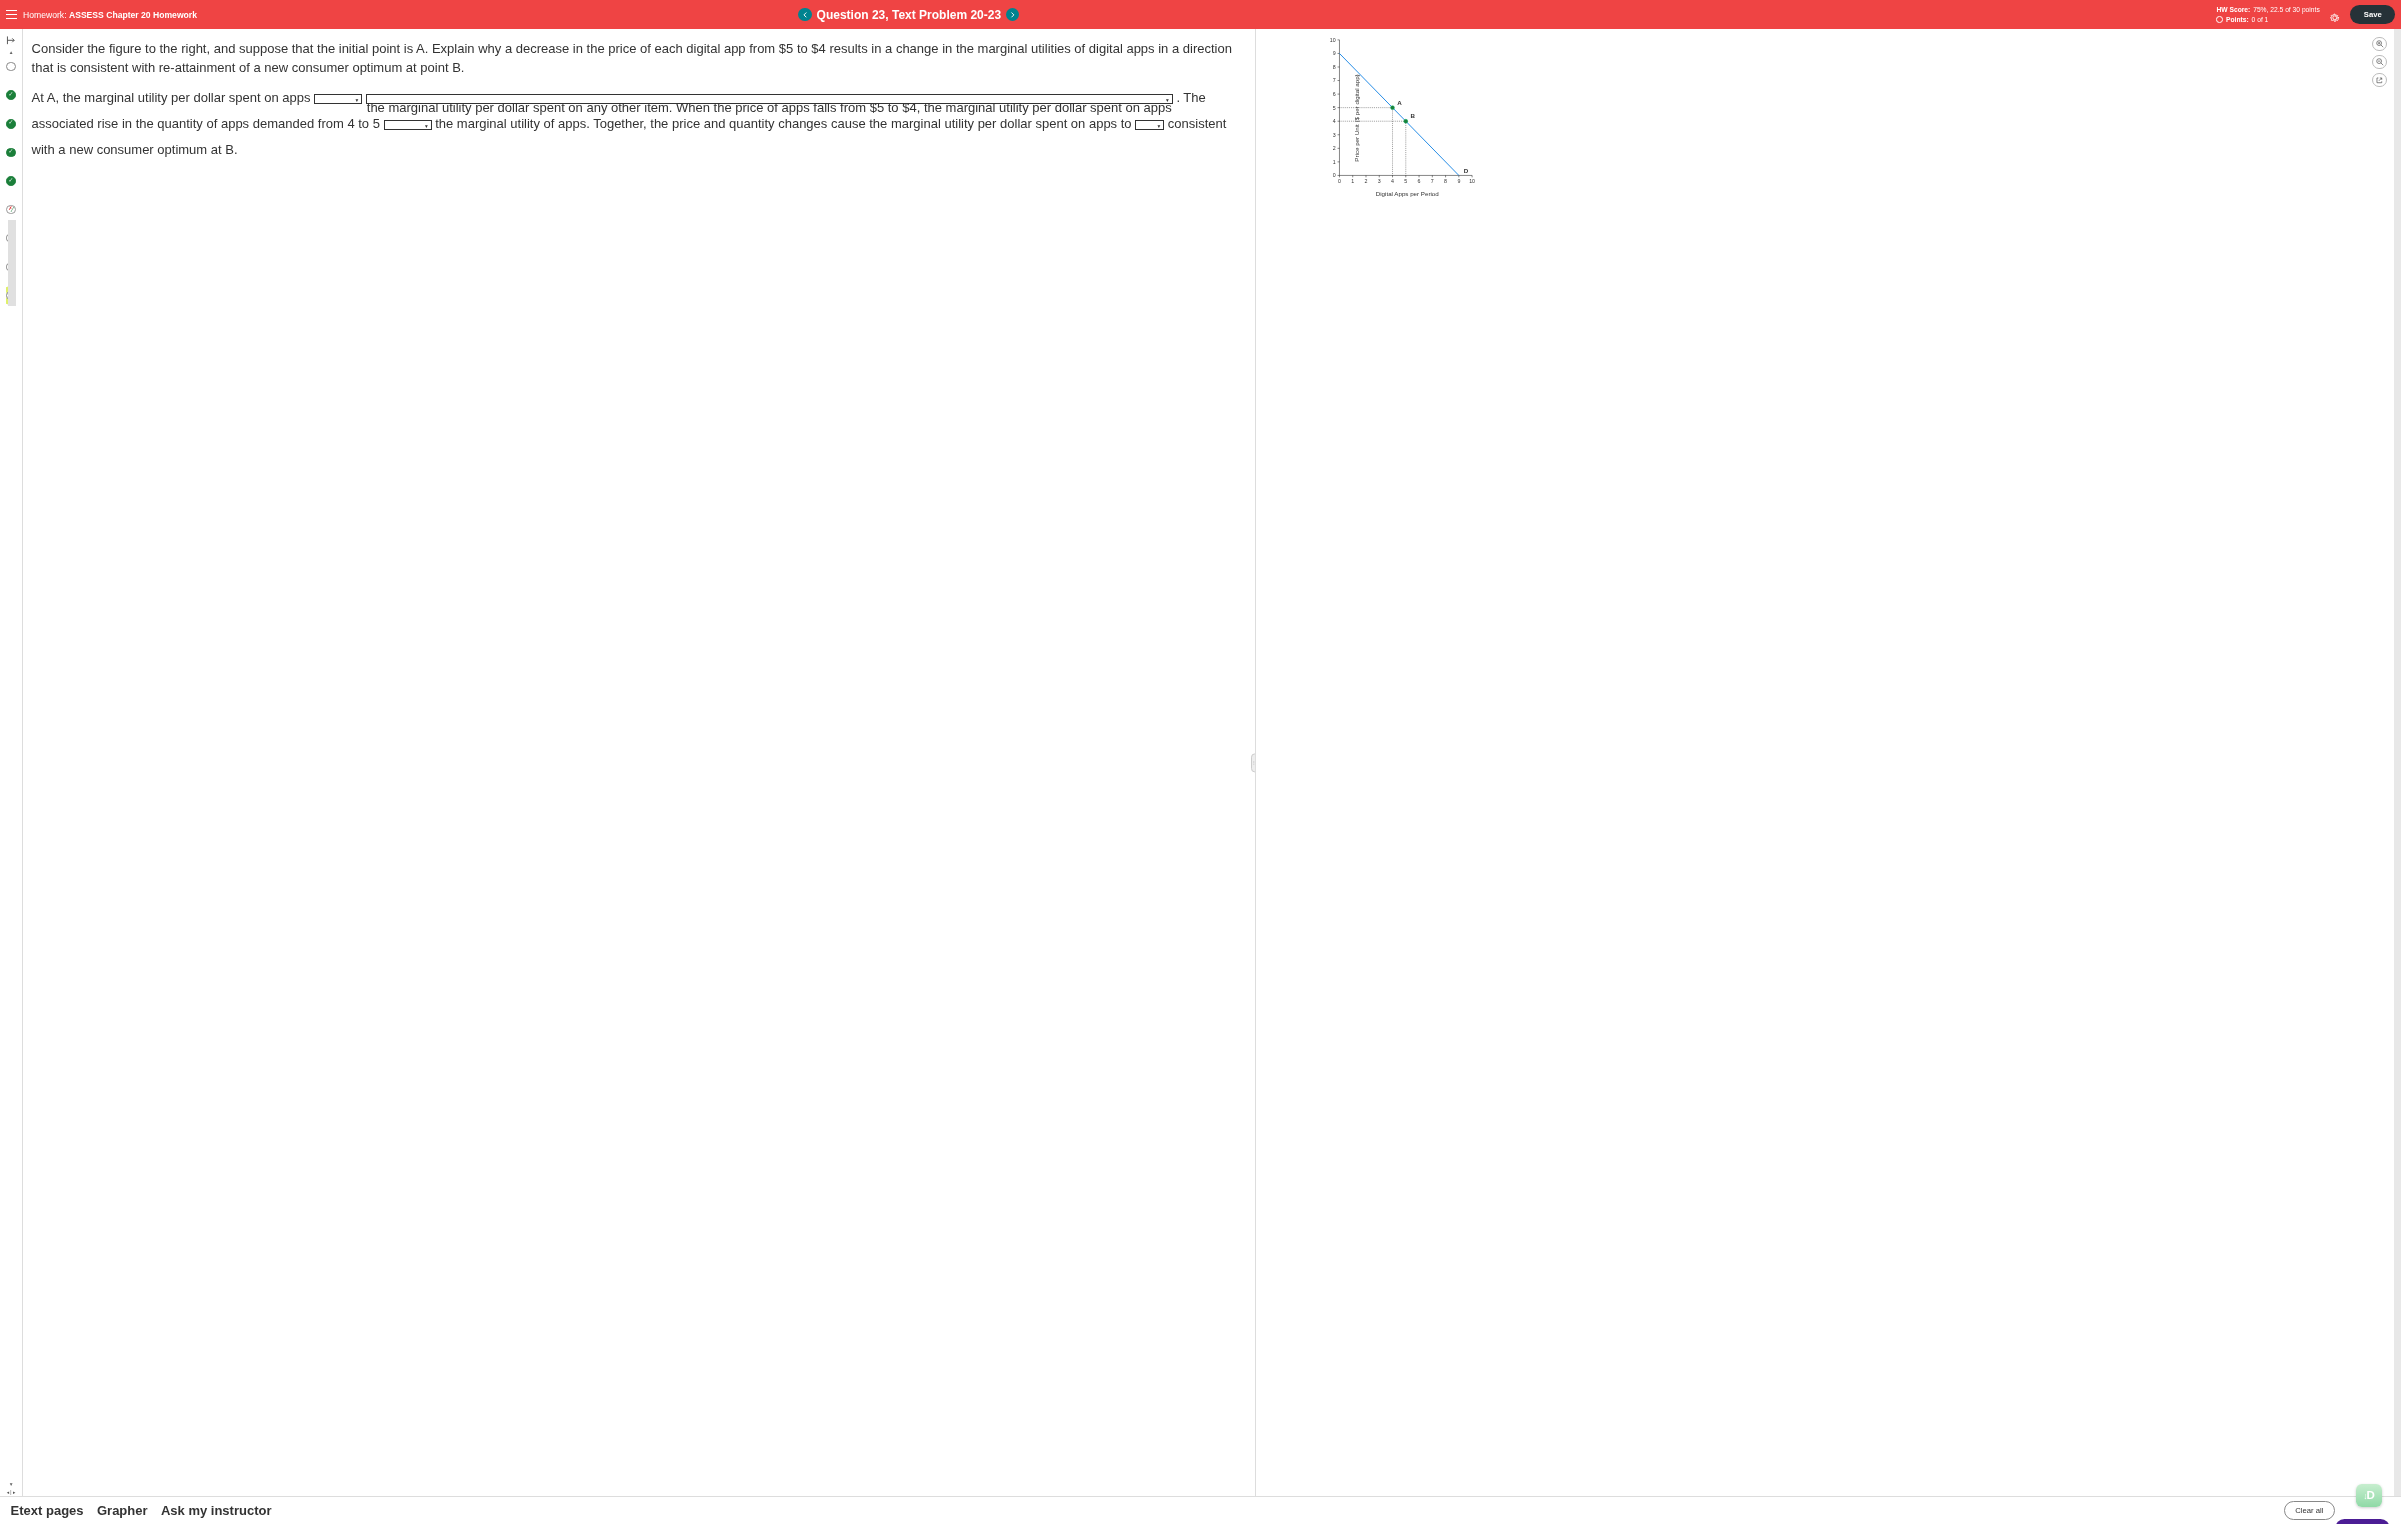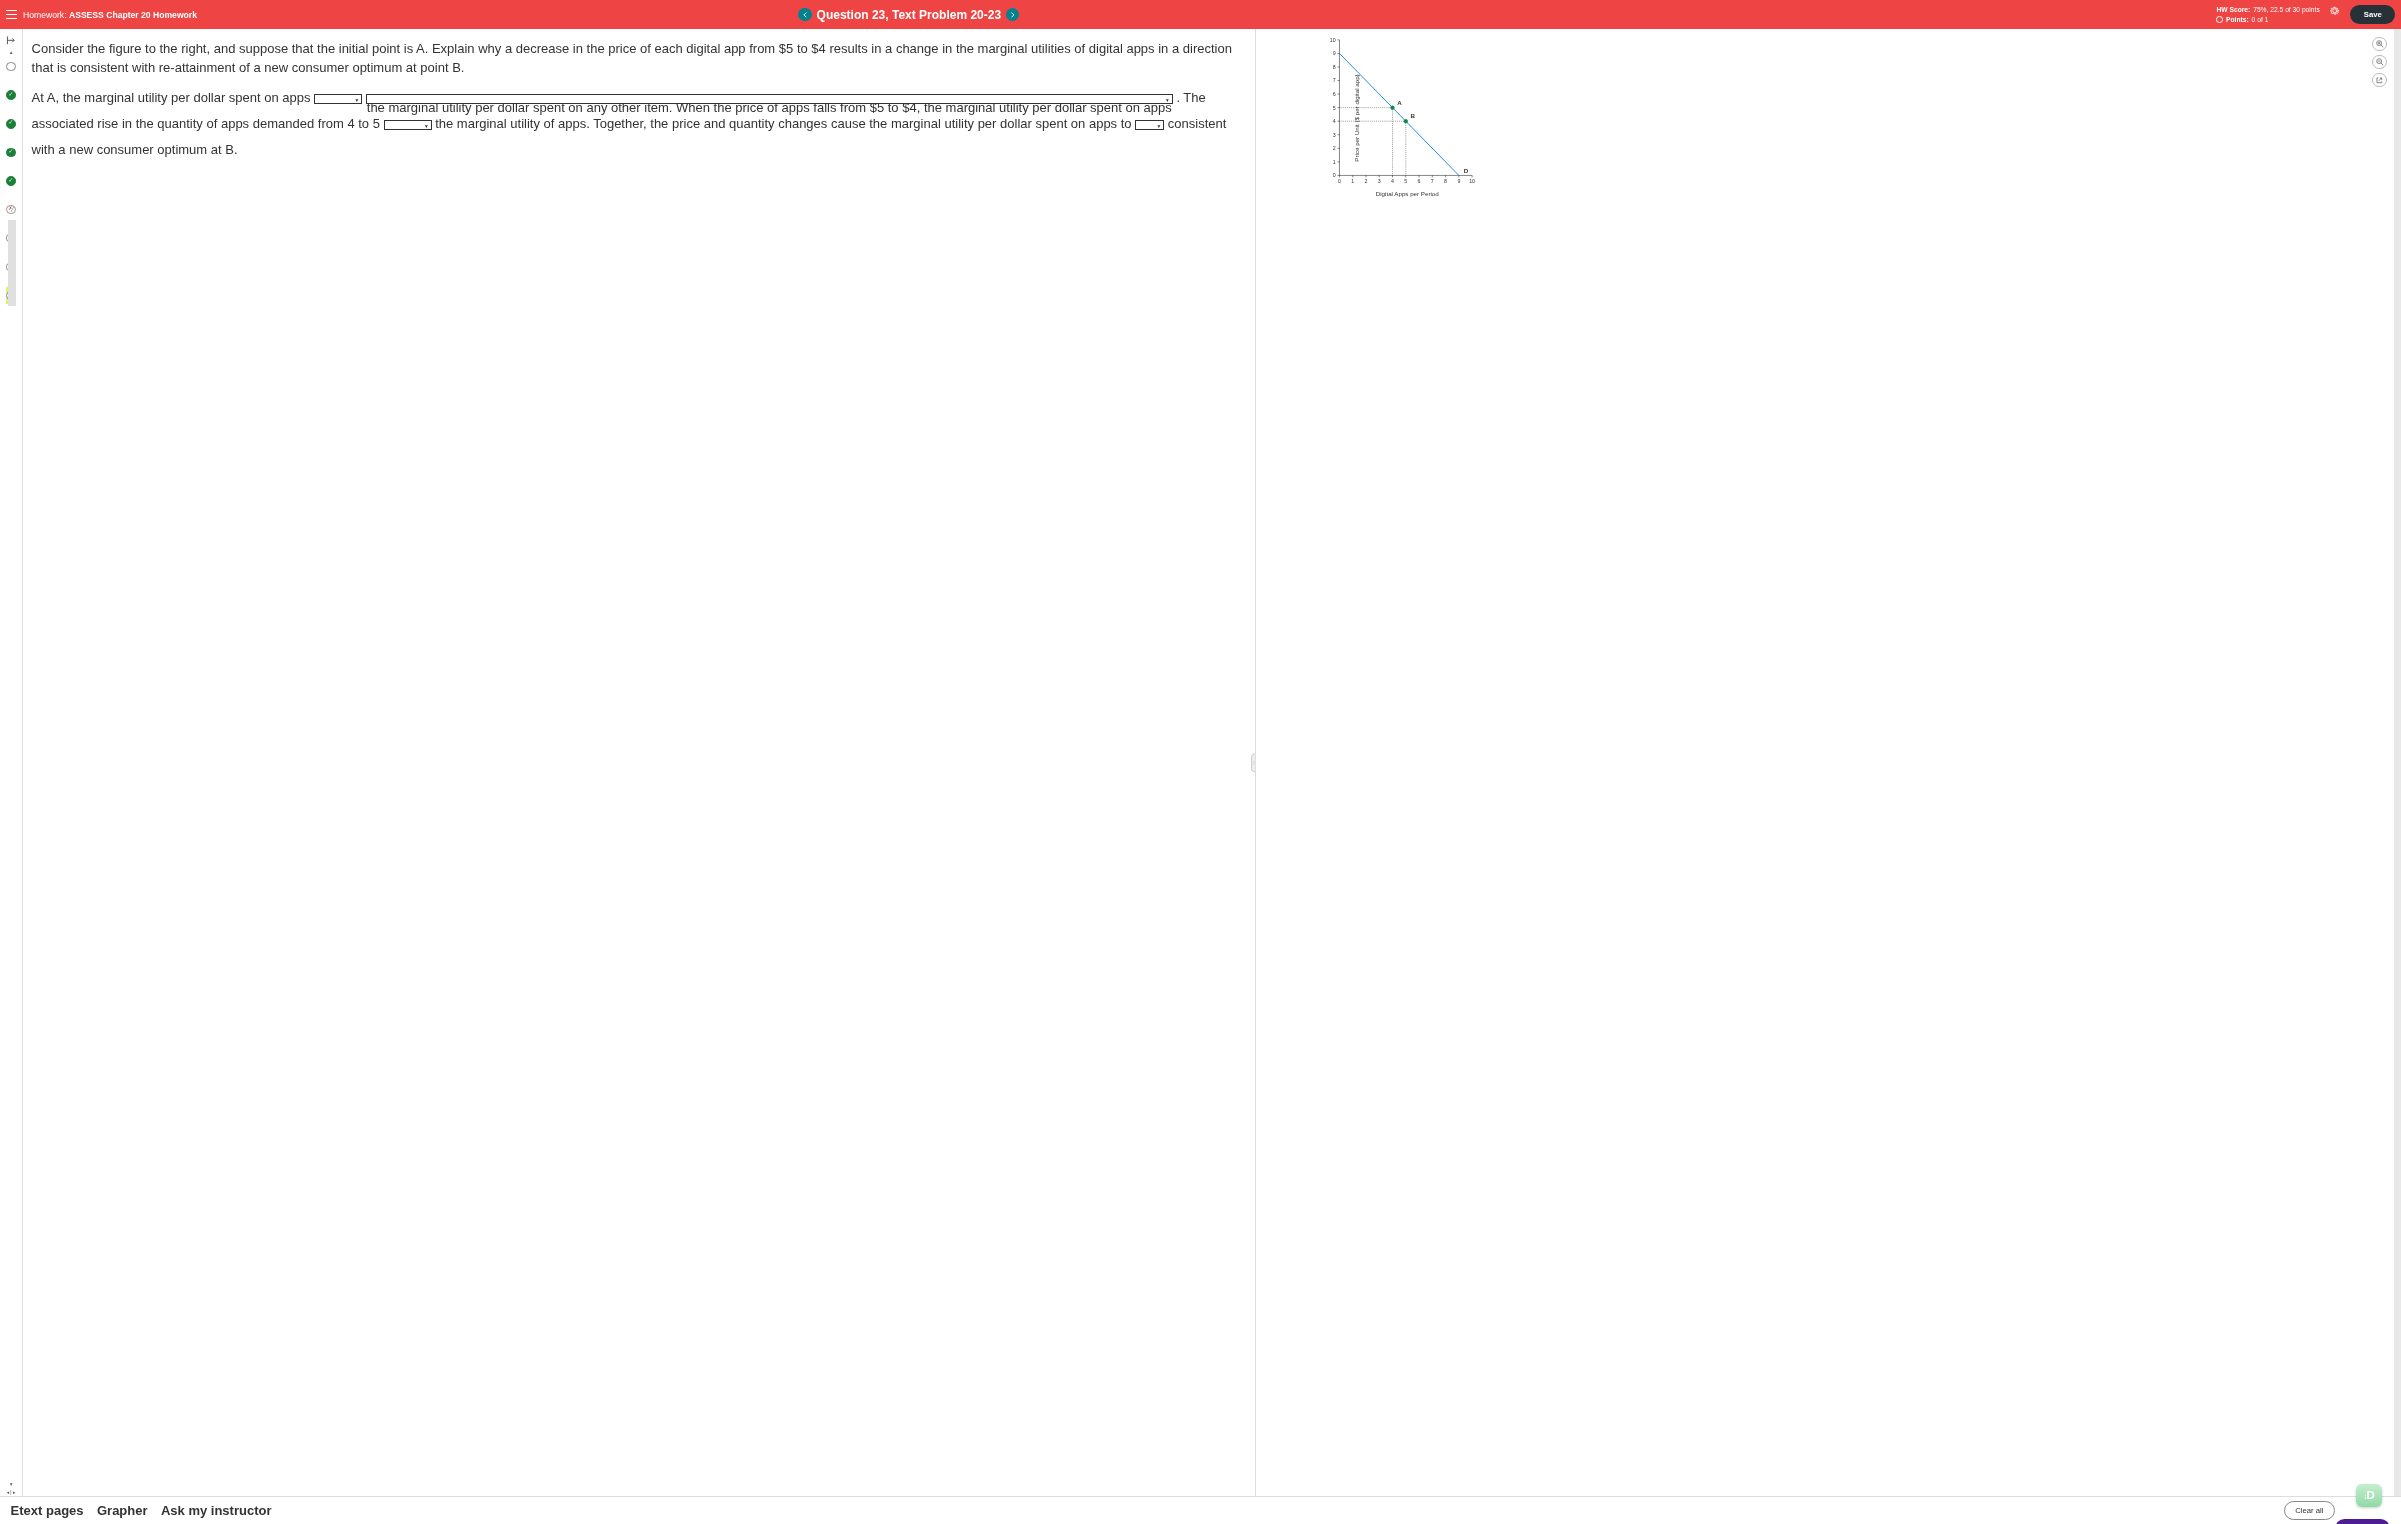--- a/index.html
+++ b/index.html
@@ -47,21 +47,21 @@
   display: flex;
   align-items: center;
   justify-content: center;
   cursor: pointer;
   color: #fff;
   font-size: 5.8px;
 }
 .question-label { font-weight: bold; font-size: 12px; }
 .right-cluster {
   display: flex;
-  align-items: flex-start;
+  align-items: flex-end;
   gap: 9.6px;
   margin-left: auto;
 }
 .scores { font-size: 6.7px; line-height: 1.4; }
 .scores .line { display: flex; align-items: center; gap: 2.9px; }
 .points-circle {
   width: 6.7px; height: 6.7px;
   border: 1px solid #fff;
   border-radius: 50%;
 }

